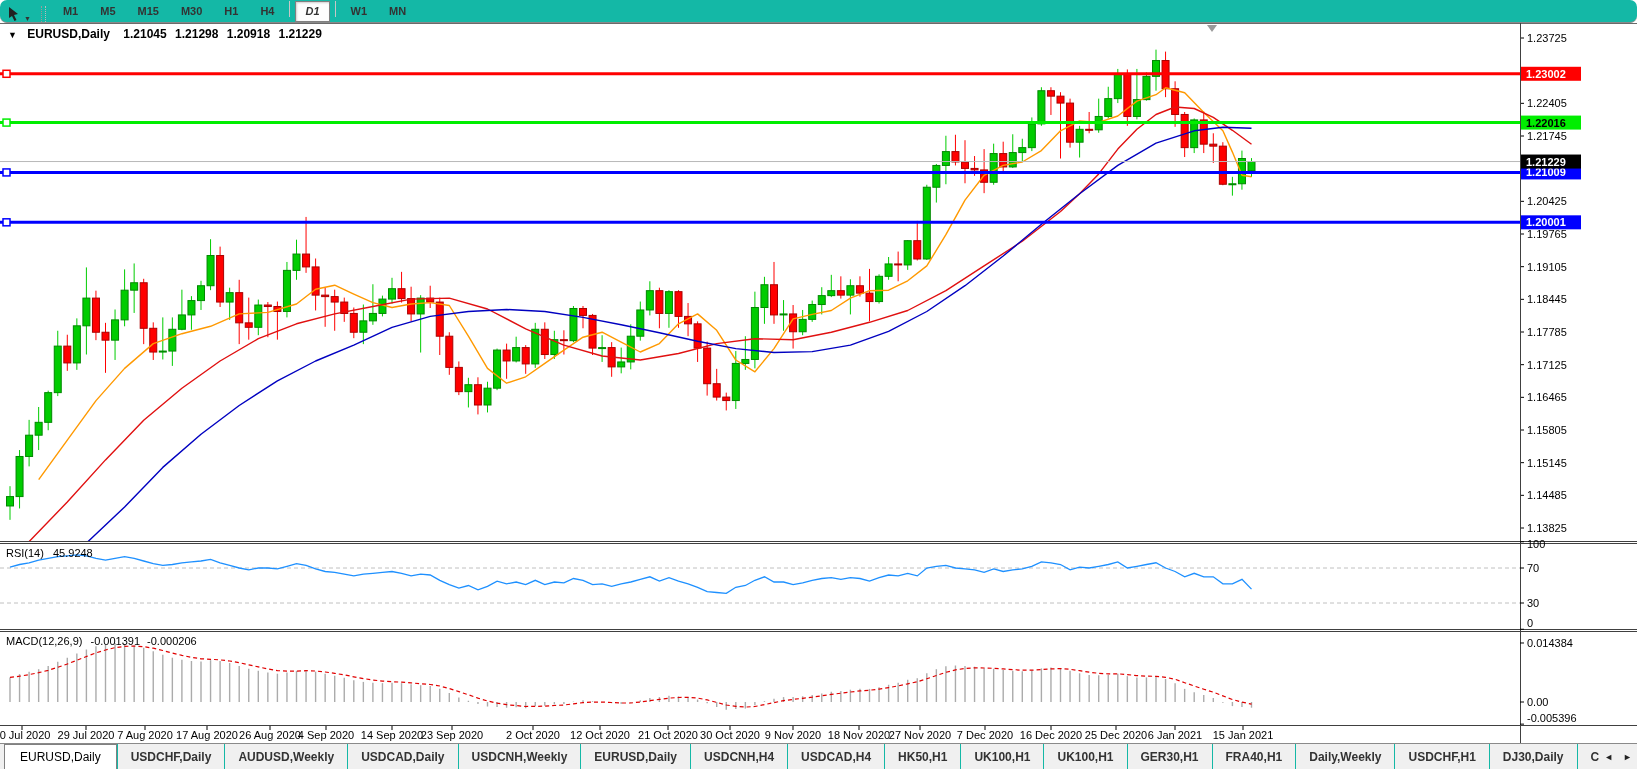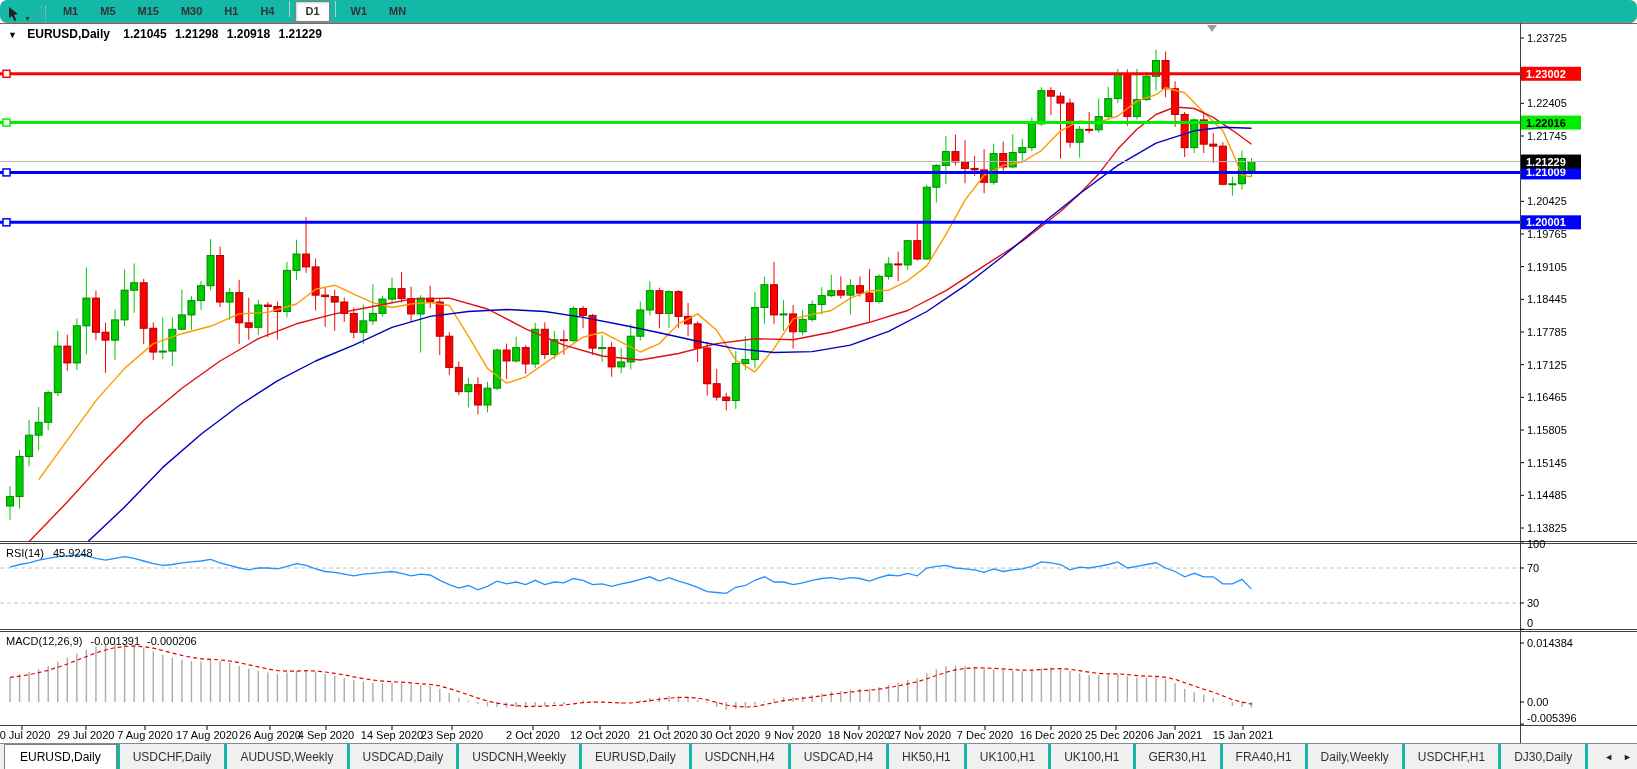--- a/index.html
+++ b/index.html
@@ -6,31 +6,31 @@
     font-family:"Liberation Sans", sans-serif;}
   #root{position:relative;width:1637px;height:769px;}
   
   #toolbar{position:absolute;left:0;top:0;width:1637px;height:23px;background:#14b8a6;
     border-bottom:1px solid #8a8a8a;display:flex;align-items:flex-end;box-sizing:border-box;z-index:5;border-radius:7px;}
   .tool-icon{width:16px;height:16px;margin-left:6px;display:inline-block;}
   .tool-caret{font-size:7px;color:#333;margin:0 4px 0 2px;}
   .grip{width:3px;height:16px;border-left:1px dotted #999;border-right:1px dotted #bbb;margin:0 6px;}
   .tfbtn{font-size:11px;font-weight:700;color:#333;padding:2px 9px;margin:0 1px;cursor:default;
     border:1px solid transparent;line-height:15px;}
-  .tfbtn.active{background:#fdfdfd;border:1px solid #808080;box-shadow:inset 1px 1px 2px rgba(0,0,0,0.18);}
+  .tfbtn.active{background:#fdfdfd;border:1px solid #808080;box-shadow:inset 1px 1px 2px rgba(0,0,0,0.18);font-style:italic;}
   .tfsep{width:1px;height:16px;background:#c6c6c6;margin:0 4px;}
   
   #chart{position:absolute;left:0;top:0;z-index:1;}
   
   #tabbar{position:absolute;left:0;top:743px;width:1637px;height:26px;background:#f0f0f0;
     border-top:1px solid #8a8a8a;display:flex;align-items:stretch;box-sizing:border-box;z-index:5;
     overflow:hidden;}
   .tab{font-size:12px;color:#333;display:flex;align-items:center;padding:0 13px;white-space:nowrap;
     cursor:default;}
-  .tab + .tab{border-left:3px solid #14b8a6;}
+  .tab + .tab{border-left:1px solid #14b8a6;font-weight:bold;}
   .tab.active{background:#fff;border:1px solid #808080;border-bottom:none;color:#000;margin-left:4px;
     padding:0 15px;}
   #tabspacer{flex:1 1 auto;}
   .tab-arrow{font-size:9px;color:#222;display:flex;align-items:center;padding:0 5px;cursor:default;}
   text{font-family:"Liberation Sans", sans-serif;}
 </style>
 </head>
 <body>
 <div id="root">
 

